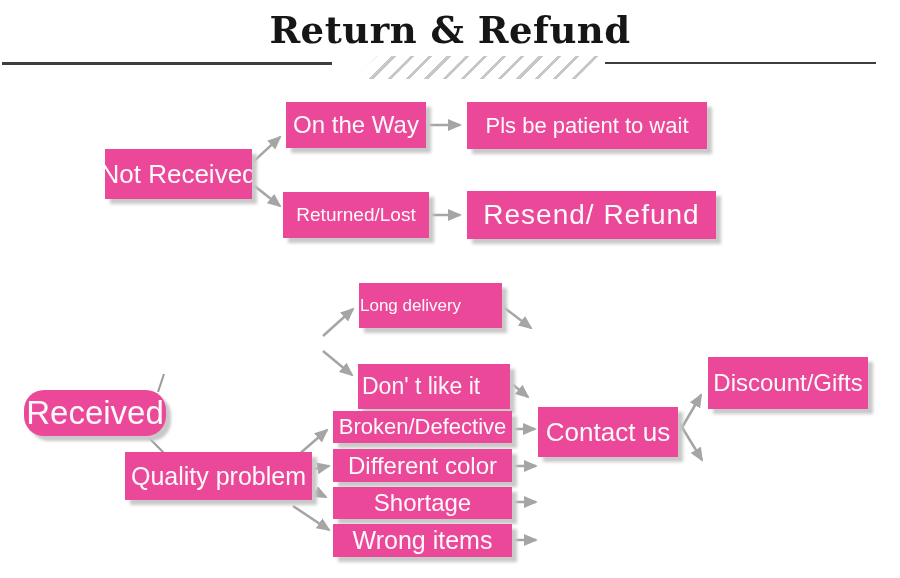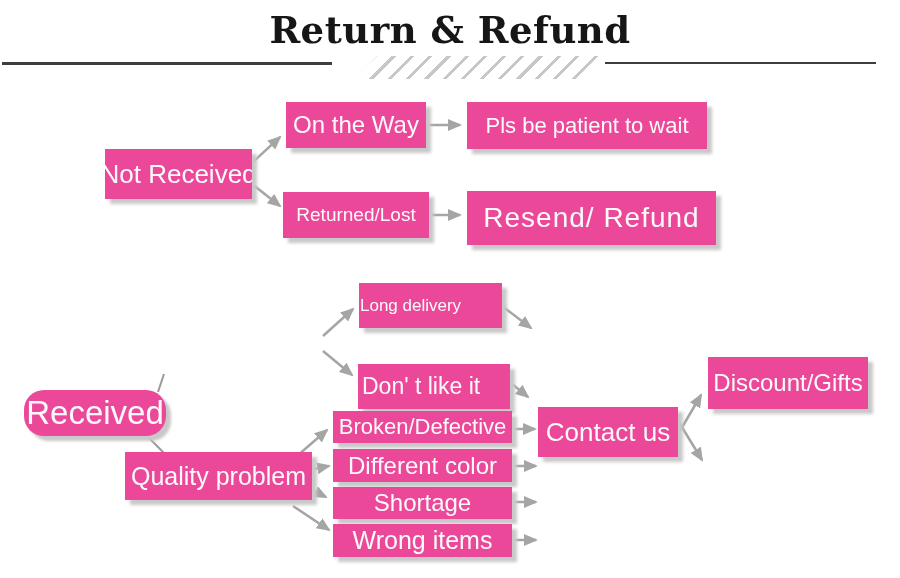--- a/index.html
+++ b/index.html
@@ -36,21 +36,21 @@
     display:flex; align-items:center; justify-content:center;
     white-space:nowrap; overflow:hidden;
     box-shadow:5px 5px 3px #c9c9c9;
   }
   .node.left { justify-content:flex-start; }
 
   #n-not-received   { left:105px; top:149px; width:147px; height:50px; font-size:26px; }
   #n-on-the-way     { left:286px; top:102px; width:140px; height:46px; font-size:24px; }
   #n-pls-wait       { left:467px; top:102px; width:240px; height:47px; font-size:22px; }
   #n-returned-lost  { left:283px; top:192px; width:146px; height:46px; font-size:19px; }
-  #n-resend-refund  { left:467px; top:191px; width:249px; height:54px; font-size:28px; letter-spacing:1px; }
+  #n-resend-refund  { left:467px; top:191px; width:249px; height:48px; font-size:28px; letter-spacing:1px; }
 
   #n-received       { left:24px;  top:390px; width:142px; height:46px; font-size:33px;border-radius:20px; }
   #n-not-quality    { left:122px; top:324px; width:200px; height:48px; font-size:22px; }
   #n-long-delivery  { left:359px; top:283px; width:142px; height:45px; font-size:17px; padding-left:1px; }
   #n-dont-like      { left:358px; top:364px; width:148px; height:45px; font-size:23px; padding-left:4px; }
   #n-quality        { left:125px; top:452px; width:187px; height:48px; font-size:25px; }
 
   #n-broken         { left:333px; top:411px; width:179px; height:32px; font-size:22px; }
   #n-different      { left:333px; top:449px; width:179px; height:33px; font-size:24px; }
   #n-shortage       { left:333px; top:487px; width:179px; height:32px; font-size:24px; }

